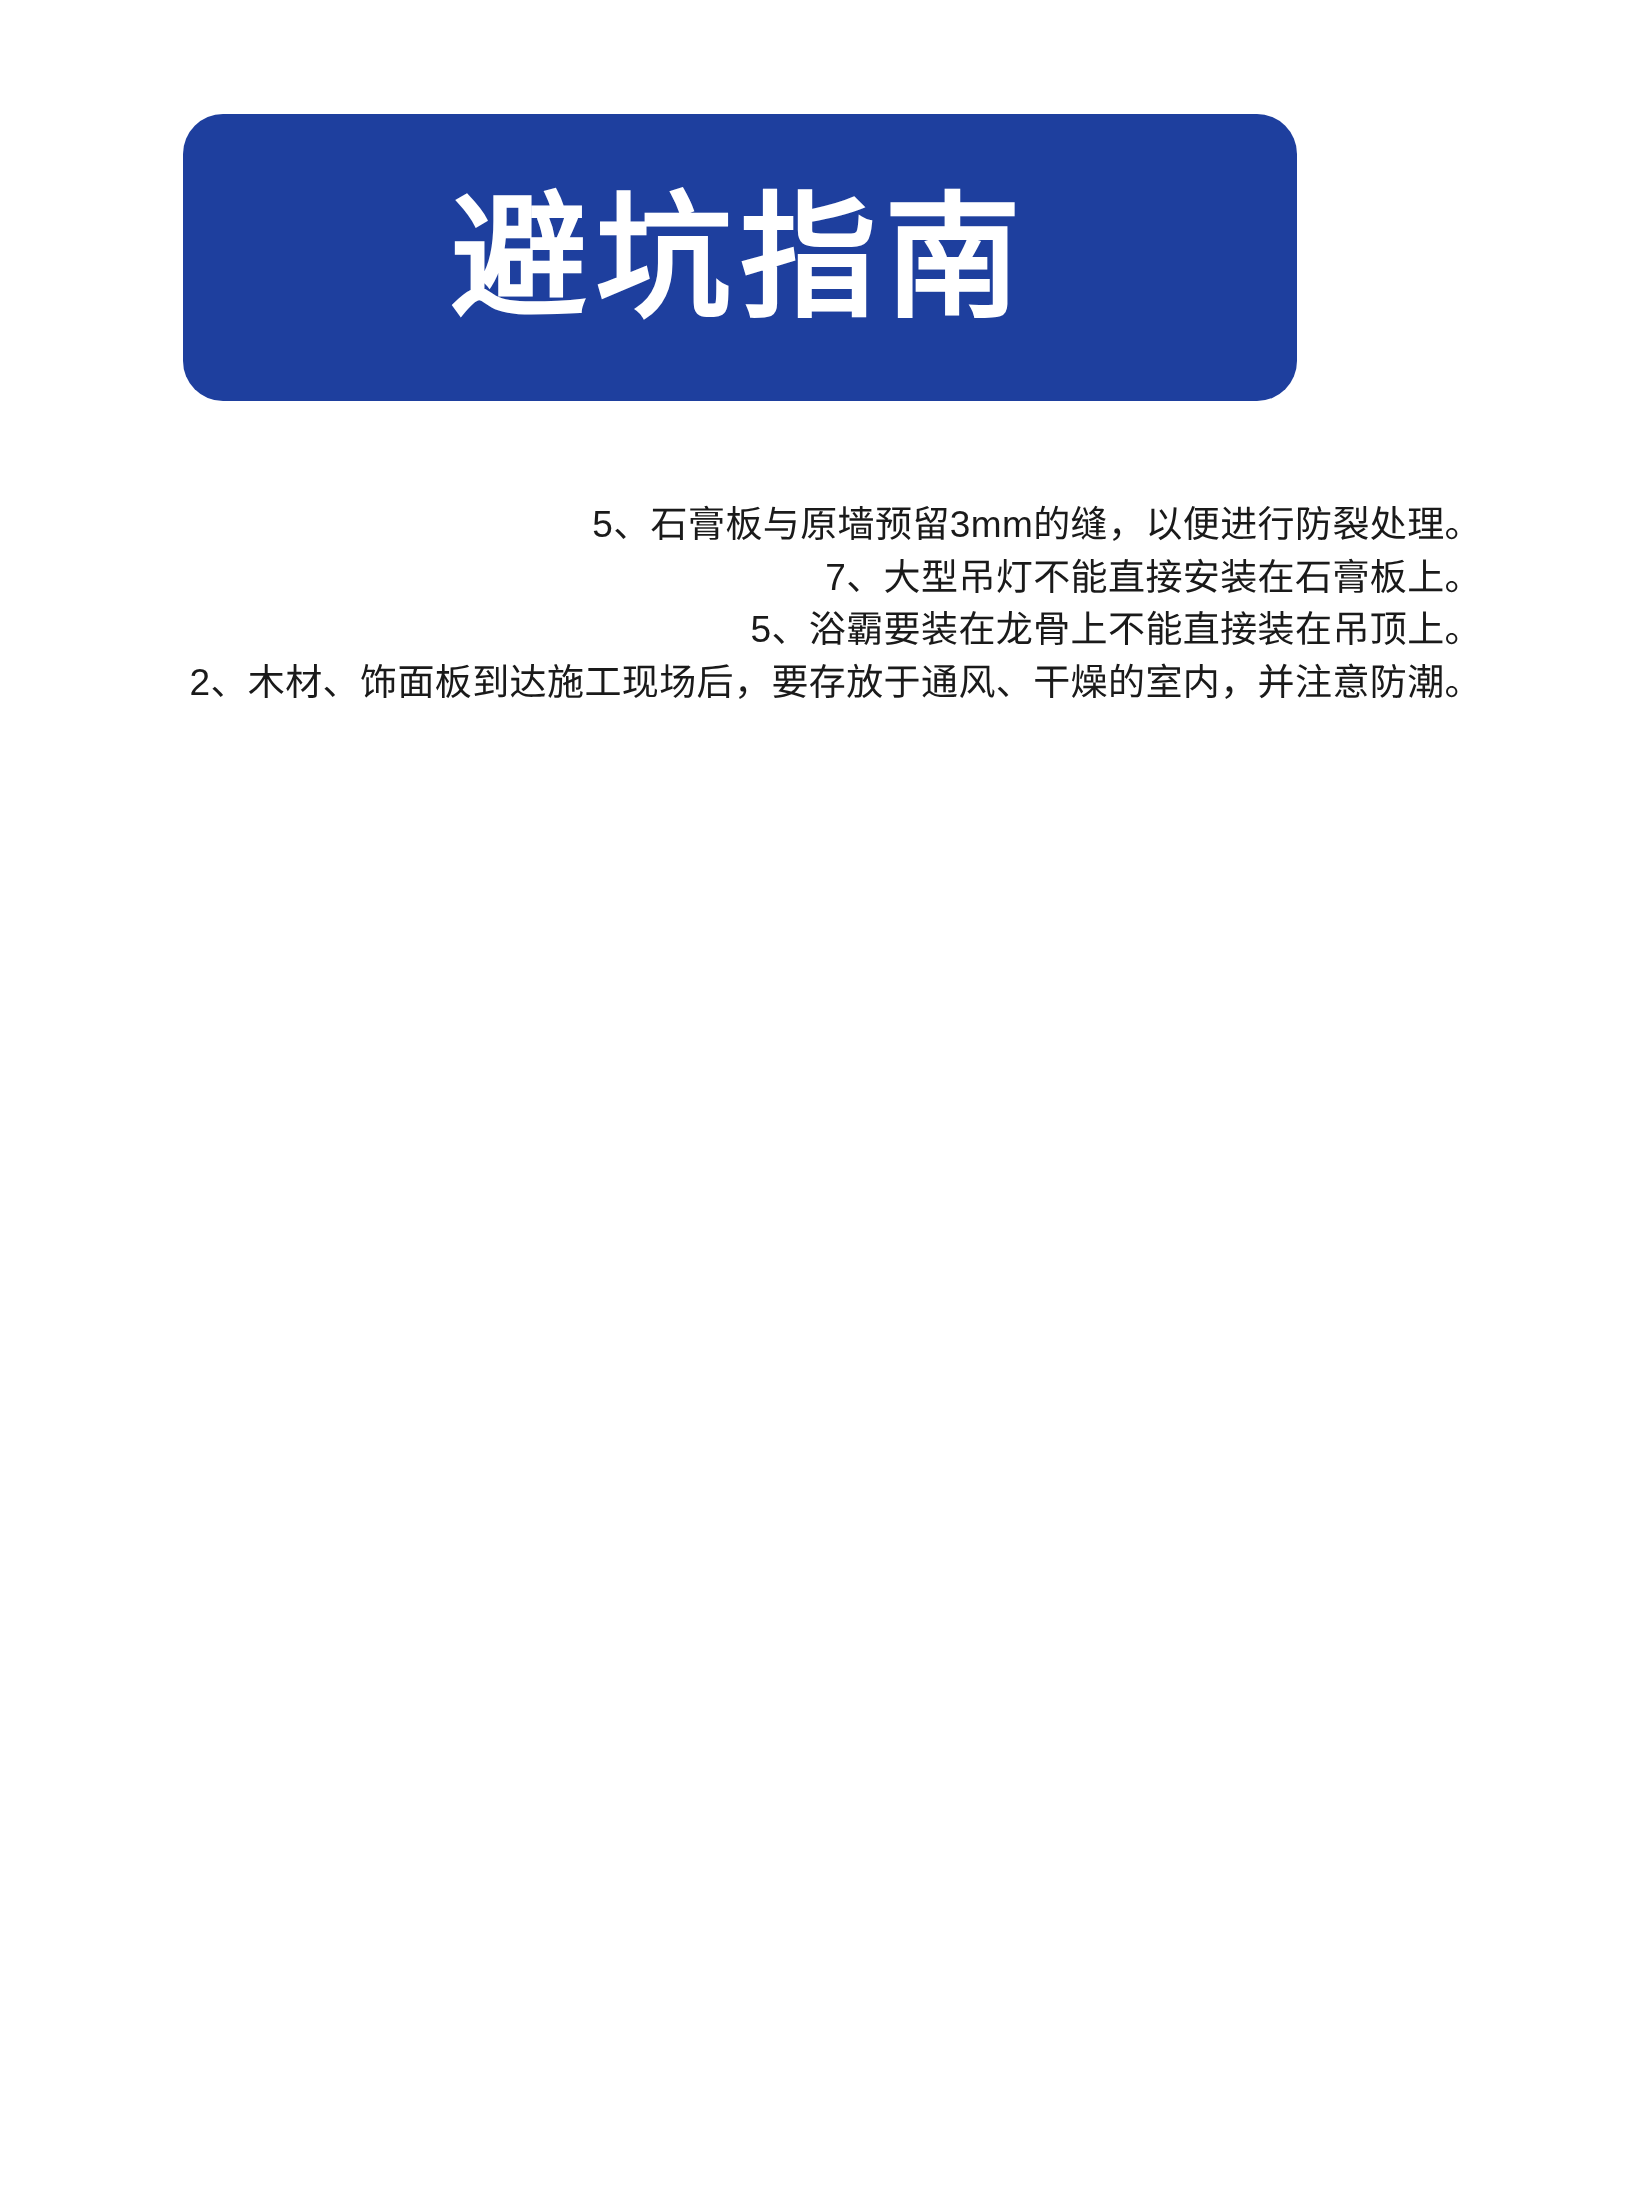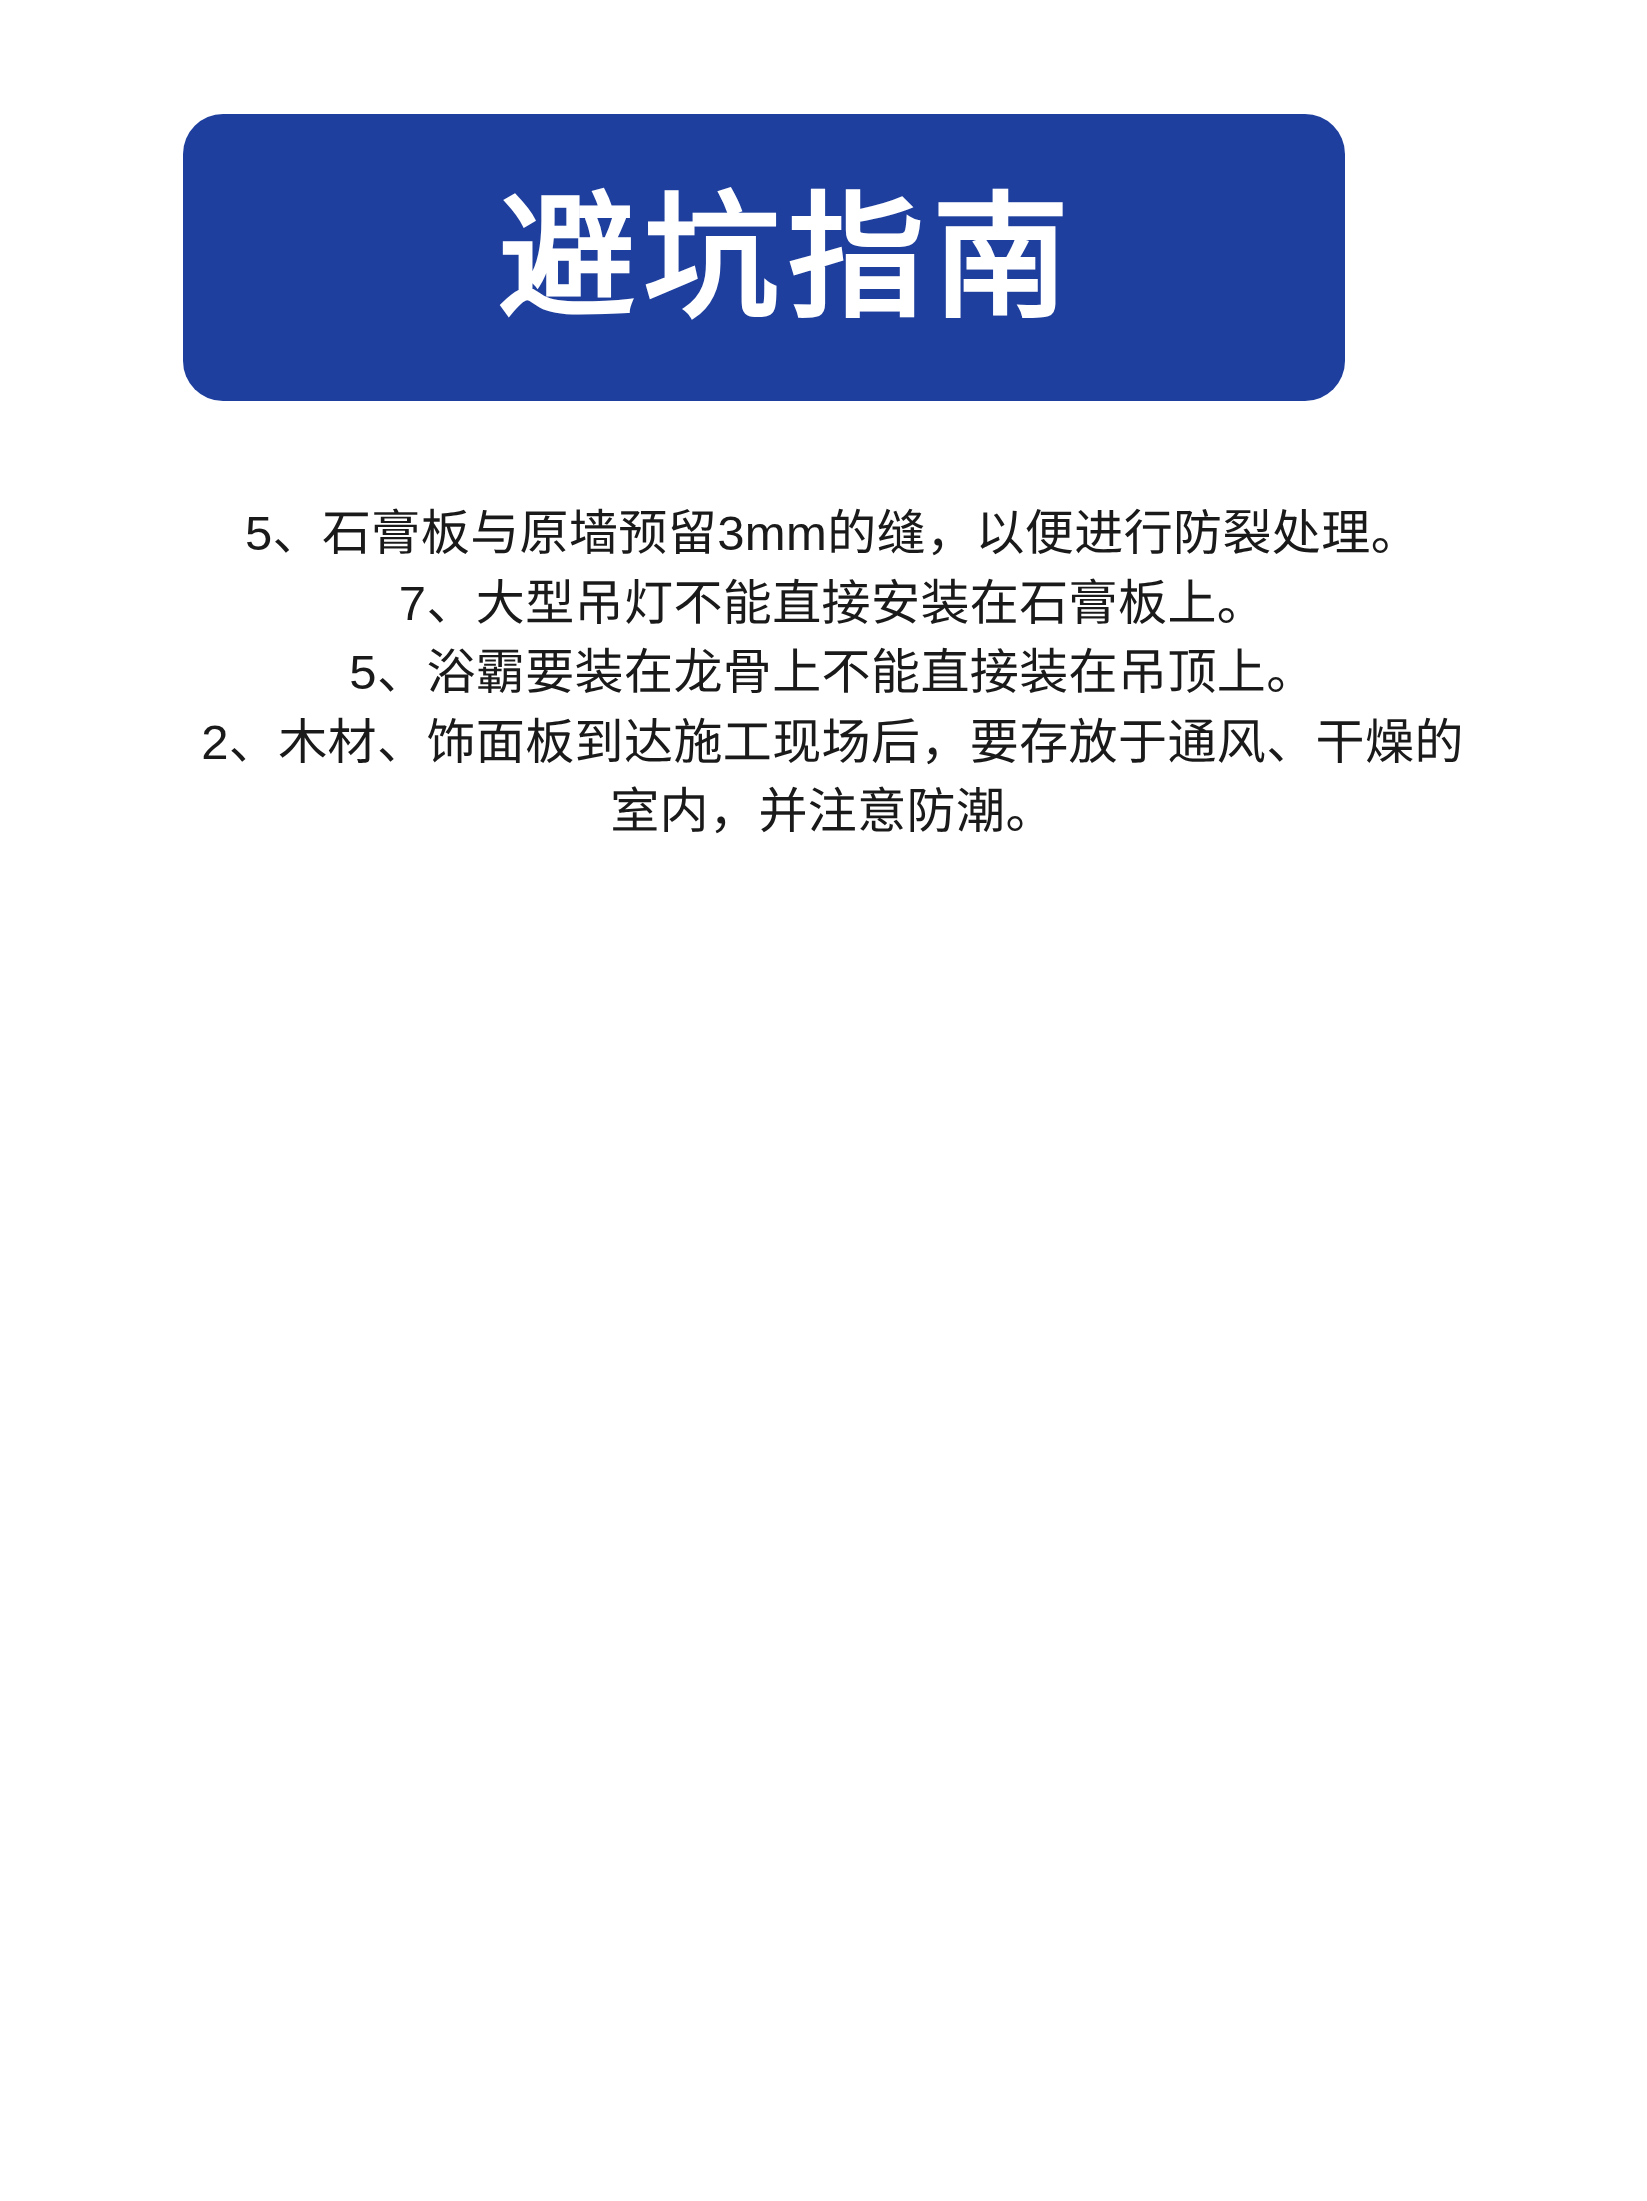--- a/index.html
+++ b/index.html
@@ -25,43 +25,42 @@
     position: absolute;
     left: 183px;
     top: 114px;
     width: 1114px;
     height: 287px;
     background: #1e3f9e;
     border-radius: 40px;
     display: flex;
     align-items: center;
     justify-content: center;
-    padding-left: 48px;
   }
   .title-text {
     color: #ffffff;
     font-size: 136px;
     font-weight: 700;
     letter-spacing: 8.6px;
     line-height: 1;
     font-family: "Liberation Sans", "DejaVu Sans", sans-serif;
     white-space: nowrap;
   }
   .content {
     position: absolute;
     left: 183px;
     top: 499px;
     width: 1299px;
   }
   .tip-line {
-    font-size: 49px;
+    font-size: 37px;
     line-height: 1.42;
     color: #1a1a1a;
     letter-spacing: 0.4px;
-    text-align: center;
+    text-align: right;
     word-break: break-word;
   }
 </style>
 </head>
 <body>
 
 <div class="page">
 
   <div class="title-banner">
     <div class="title-text">避坑指南</div>

